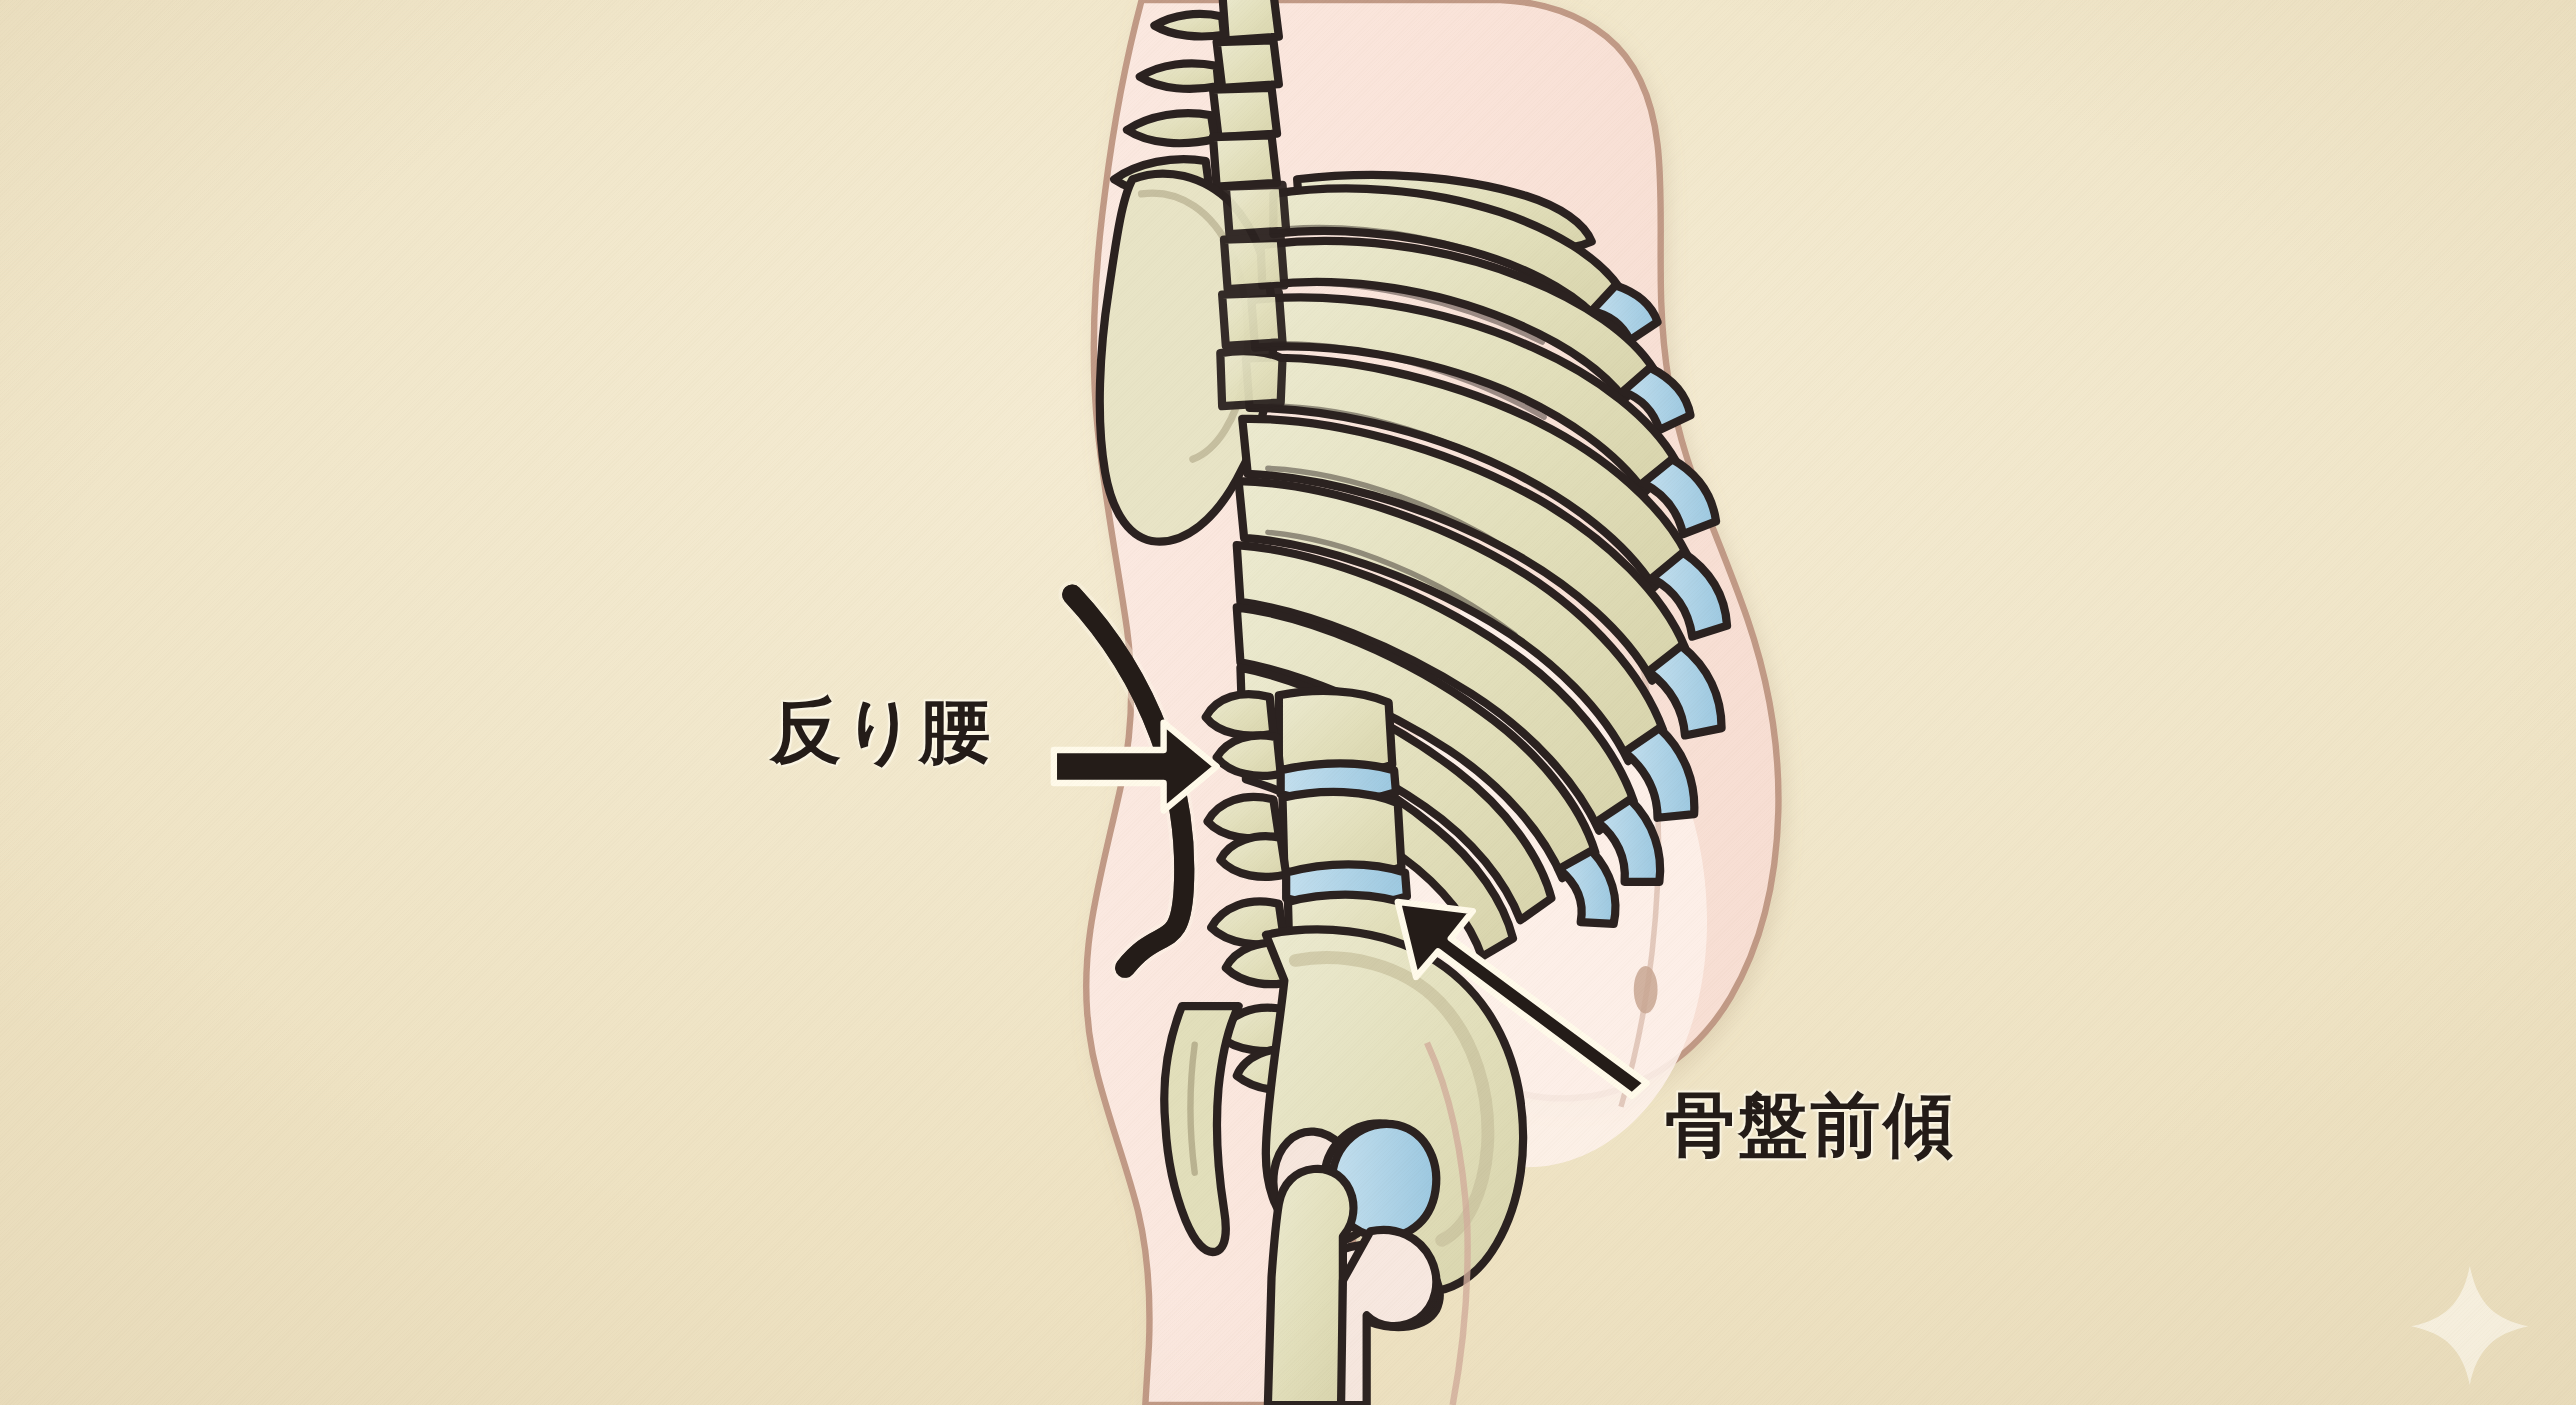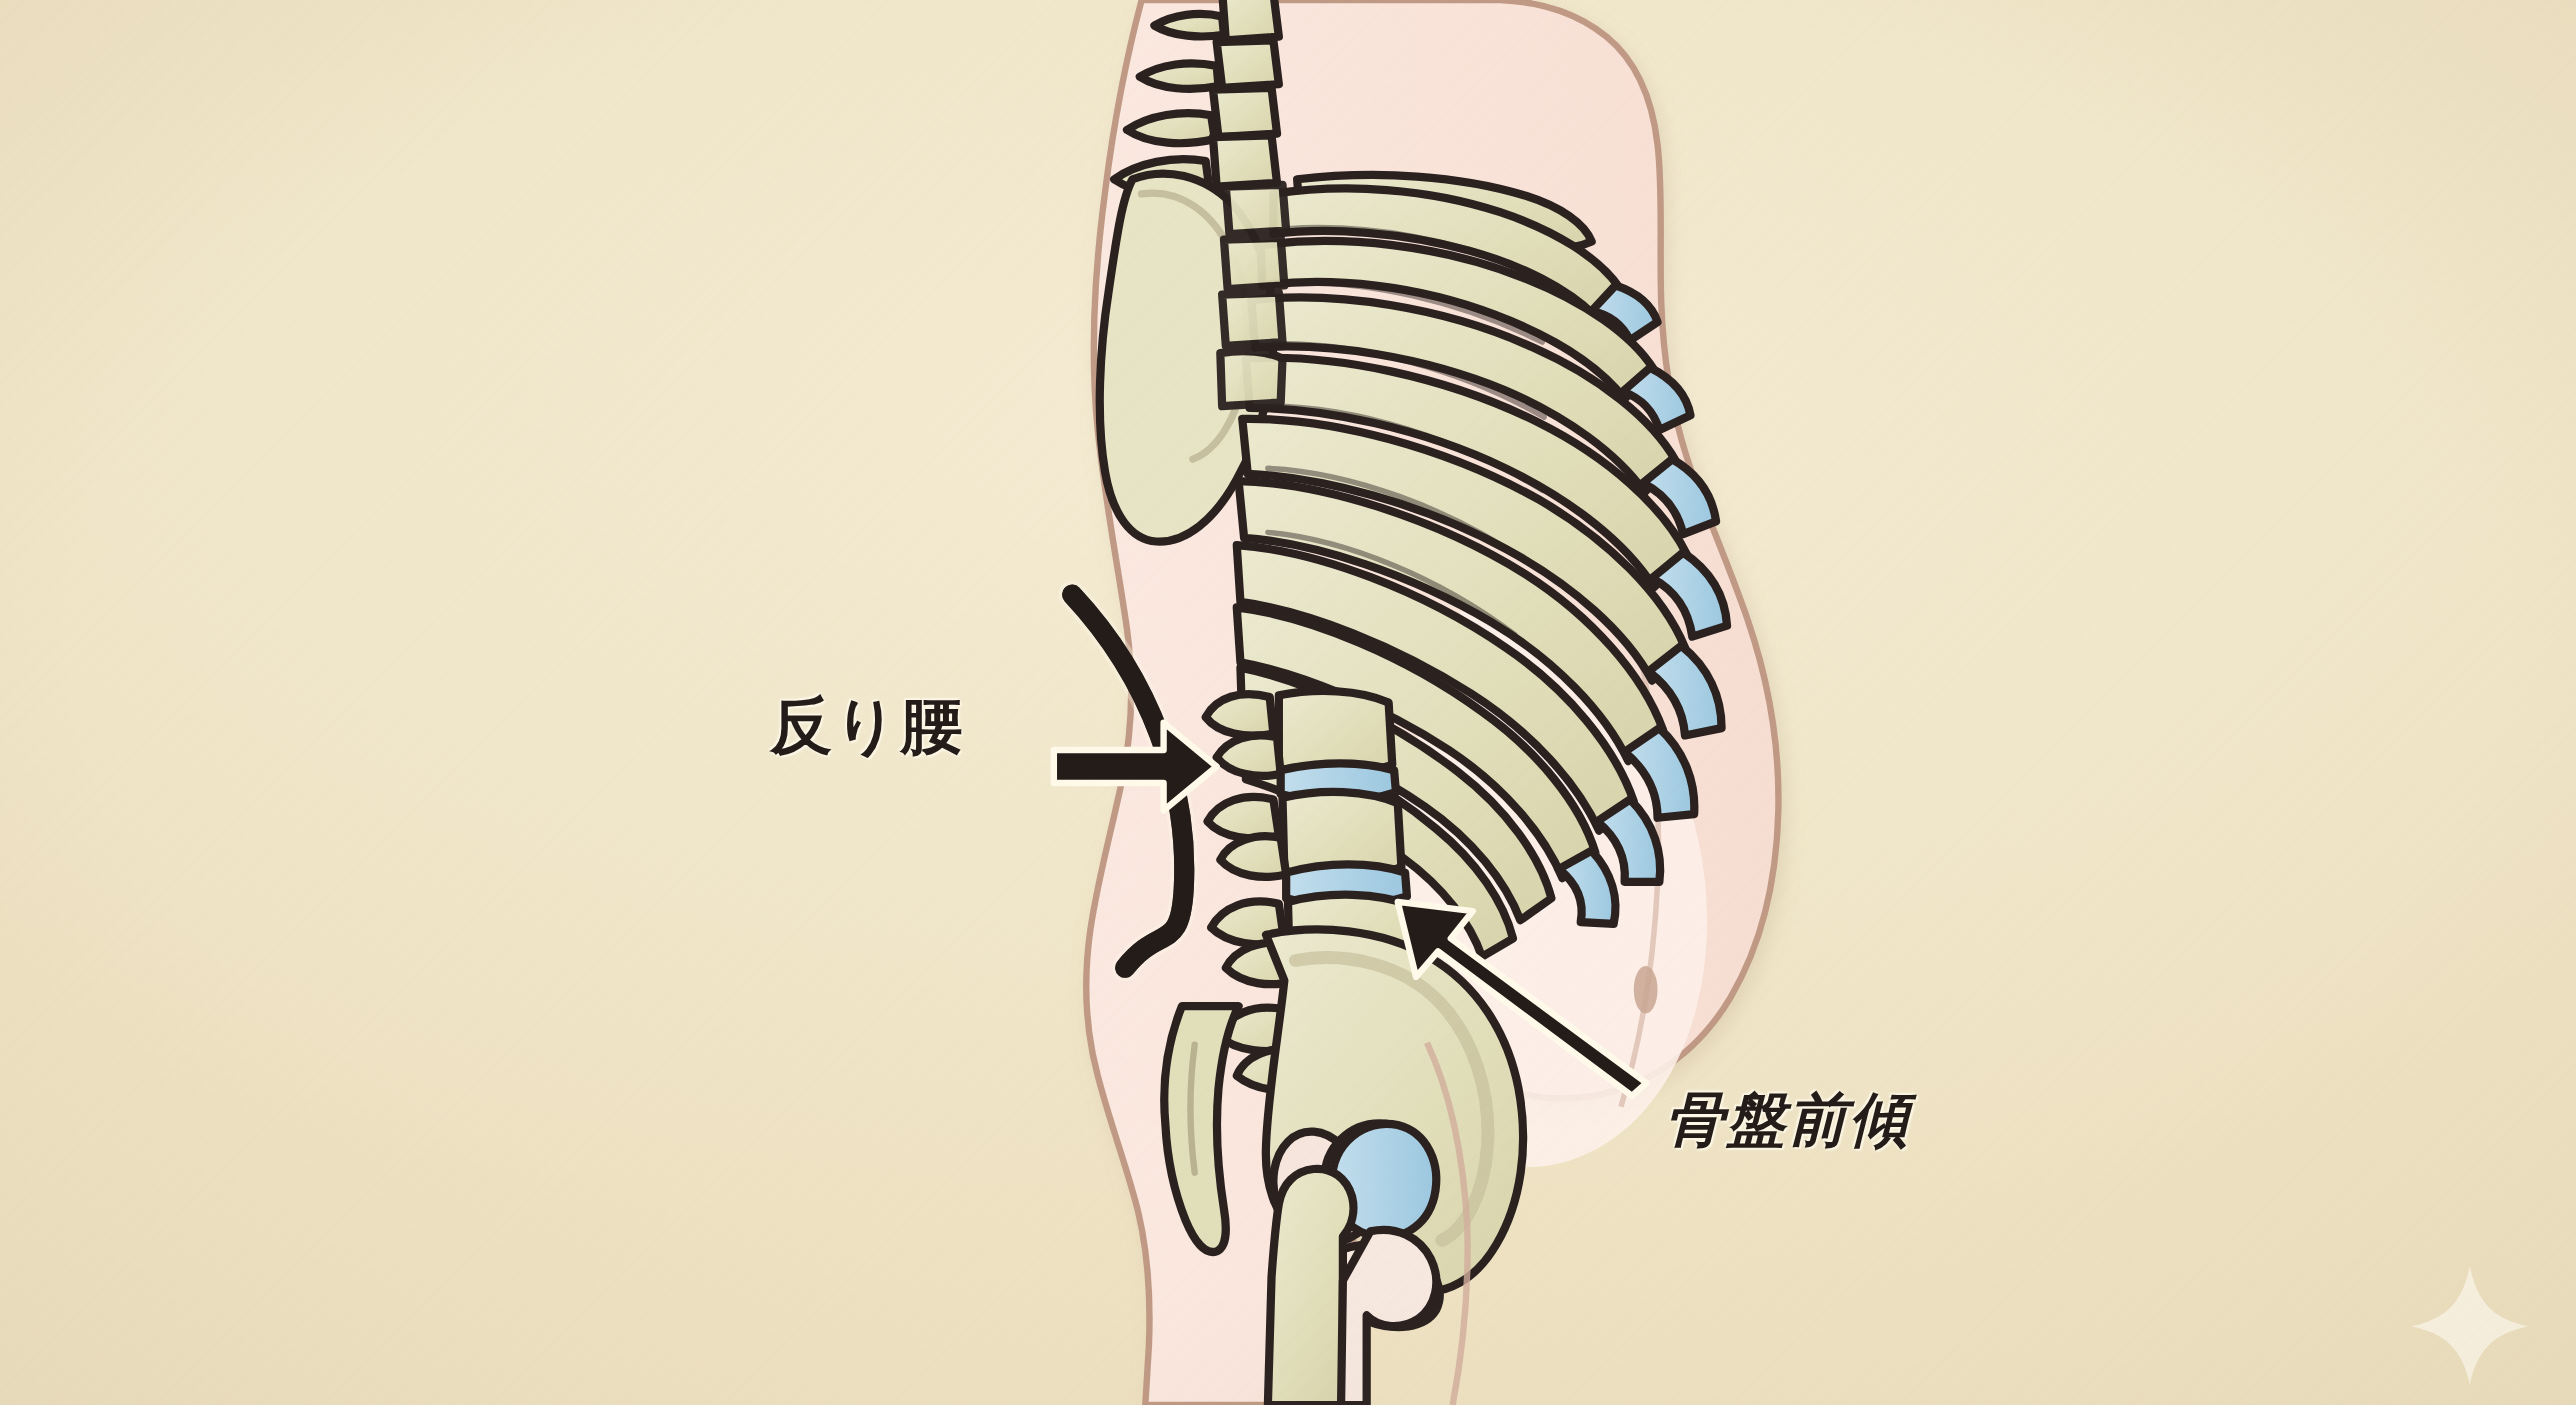--- a/index.html
+++ b/index.html
@@ -29,22 +29,22 @@
     position:absolute;
     color:#241c18;
     font-weight:700;
     letter-spacing:.04em;
     white-space:nowrap;
     text-shadow:
       0 0 5.5px rgba(255,252,238,.95),
       1.8px 1.8px 0 rgba(255,250,235,.6),
       -1.8px -1.8px 0 rgba(255,250,235,.6);
   }
-  #lbl-sorikoshi{left:770px;top:695px;font-size:62px;line-height:1;}
-  #lbl-kotsuban{left:1665px;top:1090px;font-size:59px;line-height:1;font-style:italic;}
+  #lbl-sorikoshi{left:770px;top:695px;font-size:71px;line-height:1;}
+  #lbl-kotsuban{left:1665px;top:1090px;font-size:70px;line-height:1;}
 </style>
 </head>
 <body>
 
 <div id="stage">
 
   <svg class="art" viewBox="0 0 2816 1536">
     <defs>
       <linearGradient id="boneGrad" x1="0" y1="0" x2="1" y2="1">
         <stop offset="0%" stop-color="#ecead0"></stop>

